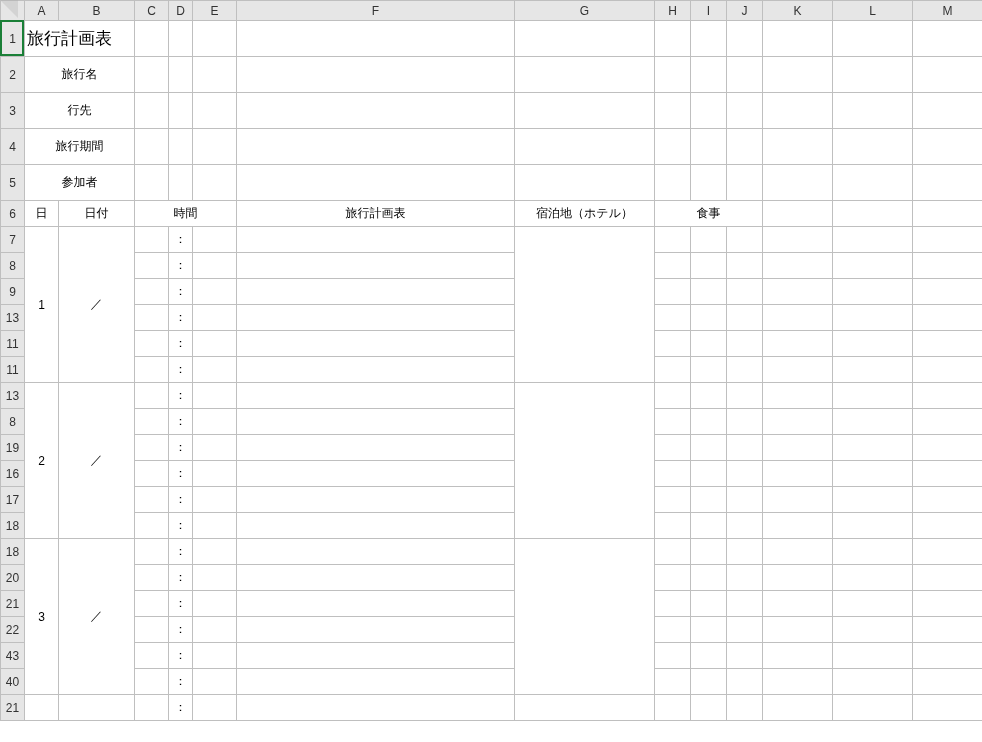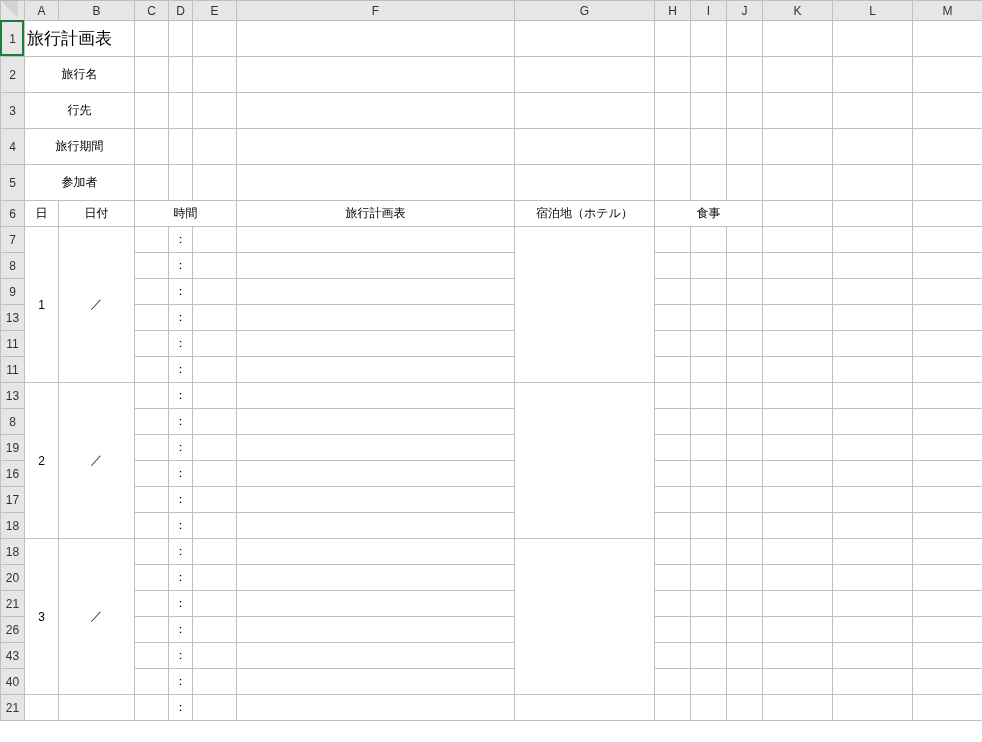--- a/index.html
+++ b/index.html
@@ -348,21 +348,21 @@
           <td></td>
           <td></td>
           <td></td>
           <td></td>
           <td></td>
           <td></td>
           <td></td>
           <td></td>
         </tr>
         <tr>
-          <td class="rowhead">26</td>
+          <td class="rowhead">22</td>
           <td></td>
           <td>：</td>
           <td></td>
           <td></td>
           <td></td>
           <td></td>
           <td></td>
           <td></td>
           <td></td>
           <td></td>

